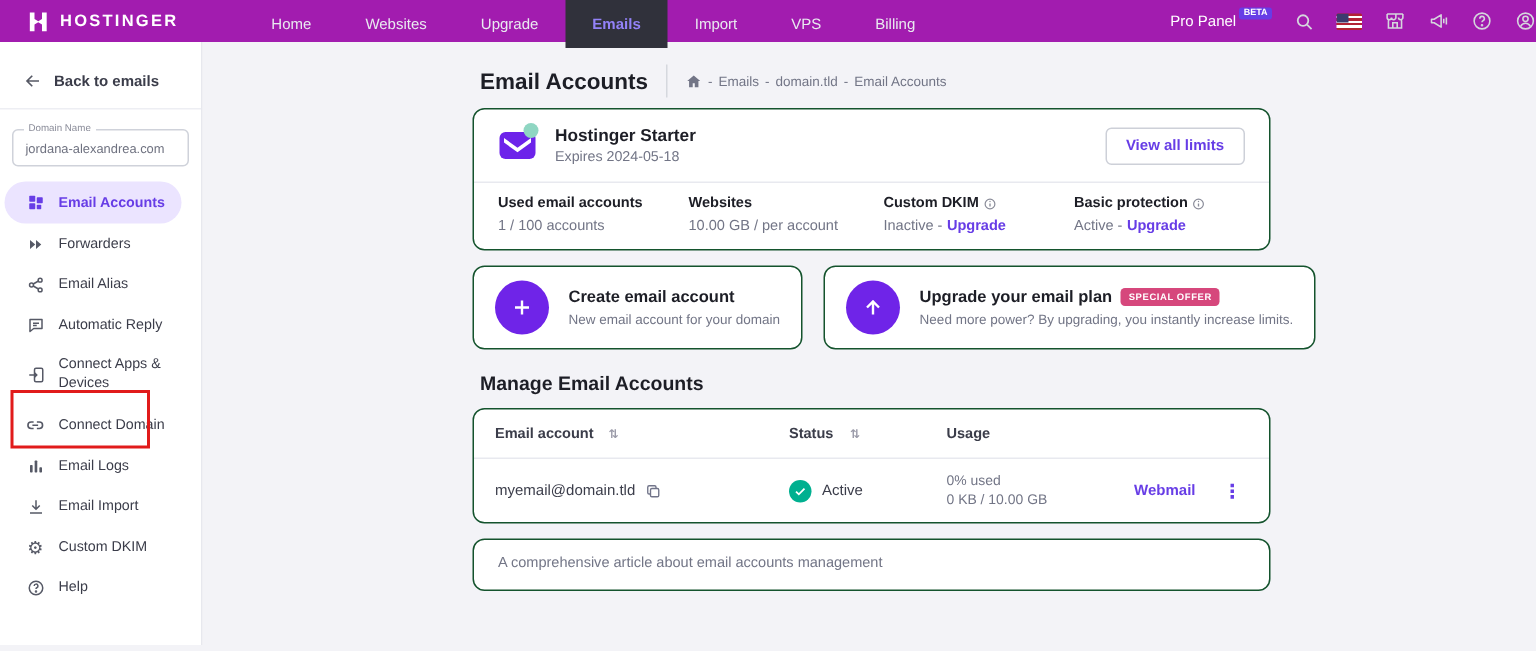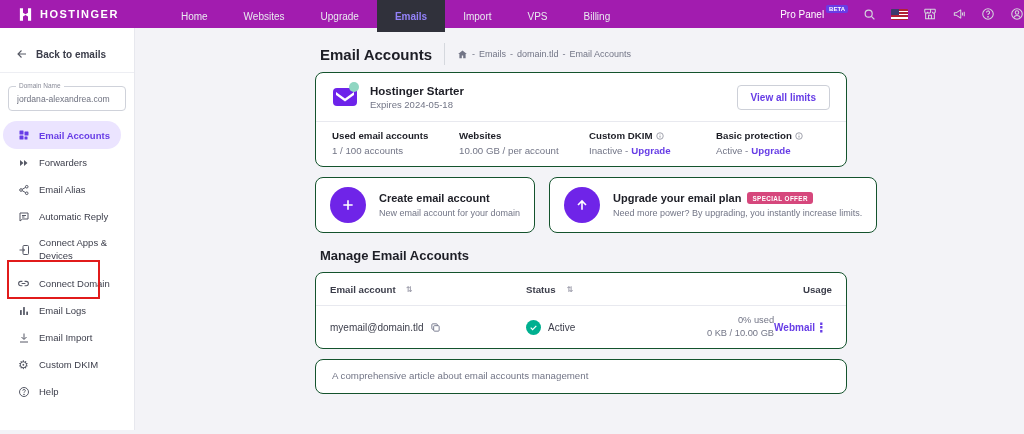--- a/index.html
+++ b/index.html
@@ -76,27 +76,27 @@
   .actions-row { display:flex; gap:14px; margin-top:10px; }
   .action-card { flex:1; display:flex; align-items:center; gap:13px; padding:9px 14px; cursor:pointer; }
   .action-circle { width:36px; height:36px; border-radius:50%; background:#6f24e8; color:#fff; display:flex; align-items:center; justify-content:center; flex-shrink:0; }
   .action-title { font-size:11px; font-weight:bold; color:#1d1e26; display:flex; align-items:center; gap:6px; }
   .action-desc { font-size:9px; color:#727586; margin-top:4px; white-space:nowrap; }
   .offer-badge { background:#d6477c; color:#fff; font-size:6.3px; font-weight:bold; letter-spacing:.4px; padding:2.5px 5px; border-radius:3px; }
 
   
   .section-title { margin-top:15px; font-size:13px; font-weight:bold; color:#1d1e26; padding-left:5px; }
   .table-card { margin-top:9px; }
-  .t-head, .t-row { display:flex; align-items:center; padding:0 14px;text-align:right; }
+  .t-head, .t-row { display:flex; align-items:center; padding:0 14px; }
   .t-head { height:32px; font-size:9.7px; font-weight:bold; color:#3b3d4a; }
   .t-row { height:43px; border-top:1px solid #e8e9ef; }
   .col-email { width:196px; display:flex; align-items:center; gap:6px; }
   .col-status { width:105px; display:flex; align-items:center; gap:7px; }
   .col-usage { flex:1; }
-  .col-action { display:flex; align-items:center; padding-right:4px; }
+  .col-action { display:flex; align-items:center; gap:18px; padding-right:4px; }
   .sort-ic { font-size:8px; color:#9b9ba9; margin-left:4px; }
   .email-text { font-size:10px; color:#3b3d4a; }
   .copy-ic { color:#72758a; cursor:pointer; }
   .status-text { font-size:10px; color:#3b3d4a; }
   .check-circle { width:15px; height:15px; border-radius:50%; background:#00b090; display:flex; align-items:center; justify-content:center; }
   .usage-l1, .usage-l2 { font-size:9.3px; color:#727586; line-height:1.45; }
   .webmail-link { font-size:10px; font-weight:bold; color:#673de6; cursor:pointer; }
   .kebab { color:#673de6; font-size:13px; font-weight:bold; cursor:pointer; line-height:1; }
 
   

